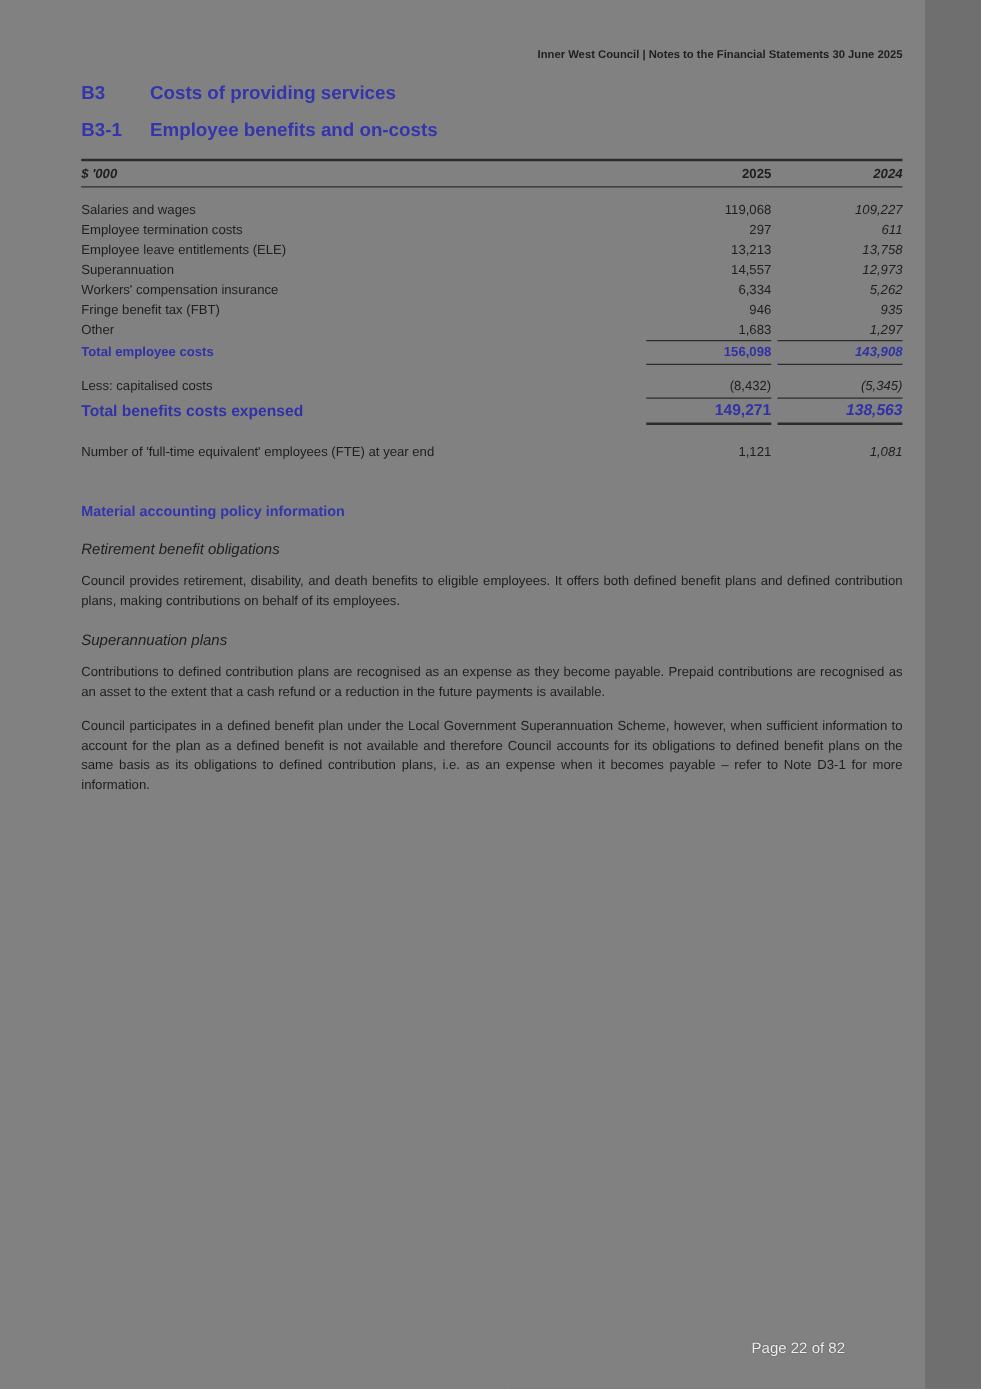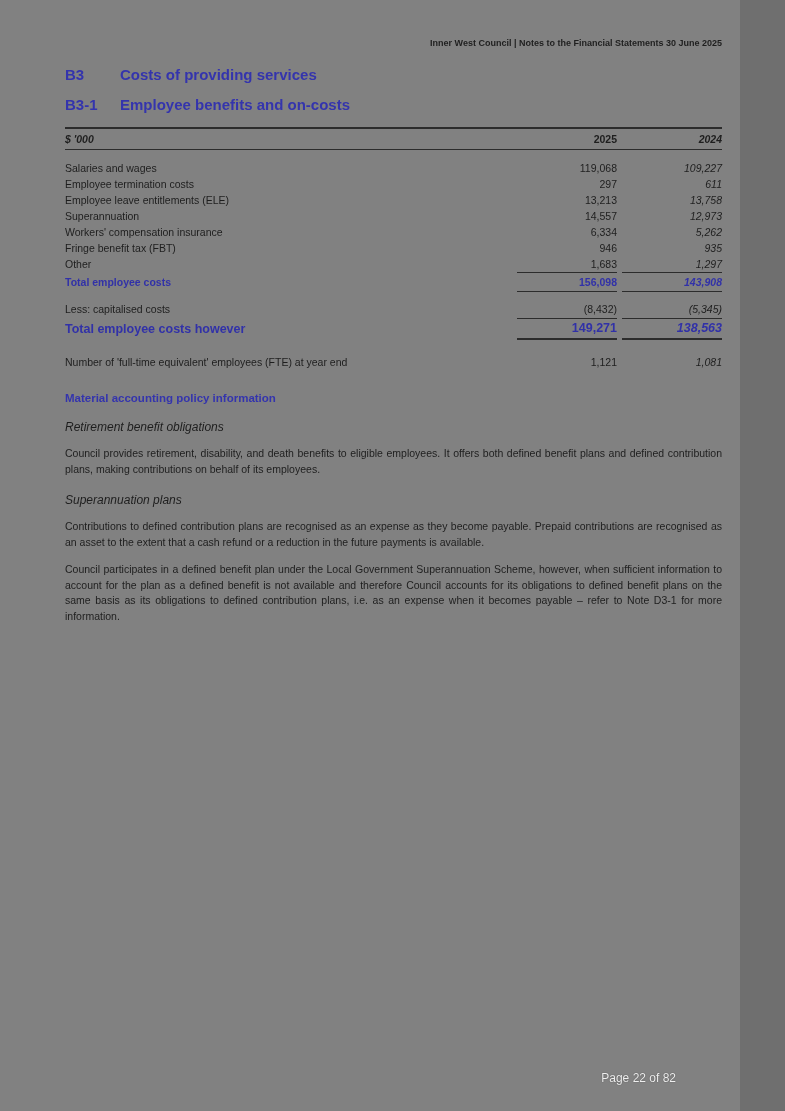--- a/index.html
+++ b/index.html
@@ -40,21 +40,21 @@
   .spacer8{height:8px;}
   .spacer10{height:10px;}
   .spacer14{height:14px;}
   .total-row{height:20px;font-weight:bold;color:#3131a8;}
   .total-row .num{border-top:1px solid #2c2c2c;border-bottom:1px solid #2c2c2c;height:18px;line-height:18px;}
   .less-row{height:18px;}
   .expensed-row{height:22px;font-weight:bold;color:#3131a8;font-size:12.5px;}
   .expensed-row .num{border-top:1px solid #2c2c2c;border-bottom:2px solid #2c2c2c;height:19px;line-height:19px;}
   .fte-row{height:16px;}
   
-  .policy-h{color:#3434ad;font-weight:bold;font-size:11.5px;margin-top:22px;}
+  .policy-h{color:#3434ad;font-weight:bold;font-size:11.5px;margin-top:34px;}
   .policy-sub{font-style:italic;font-size:12px;color:#1e1e1e;margin-top:16px;}
   .policy-p{
     font-size:10.5px;color:#1e1e1e;line-height:15.5px;
     margin-top:12px;text-align:justify;
   }
   .footer{
     position:absolute;right:64px;bottom:26px;
     font-size:12px;color:#efefef;
     text-shadow:0 0 1px #3a3a3a;
   }
@@ -131,21 +131,21 @@
 
       <div class="spacer8"></div>
 
       <div class="trow less-row">
         <span class="lbl">Less: capitalised costs</span>
         <span class="num">(8,432)</span>
         <span class="num y24 gap">(5,345)</span>
       </div>
 
       <div class="trow expensed-row">
-        <span class="lbl">Total employee costs however</span>
+        <span class="lbl">Total benefits costs expensed</span>
         <span class="num">149,271</span>
         <span class="num y24 gap">138,563</span>
       </div>
 
       <div class="spacer14"></div>
 
       <div class="trow fte-row">
         <span class="lbl">Number of 'full-time equivalent' employees (FTE) at year end</span>
         <span class="num">1,121</span>
         <span class="num y24 gap">1,081</span>

